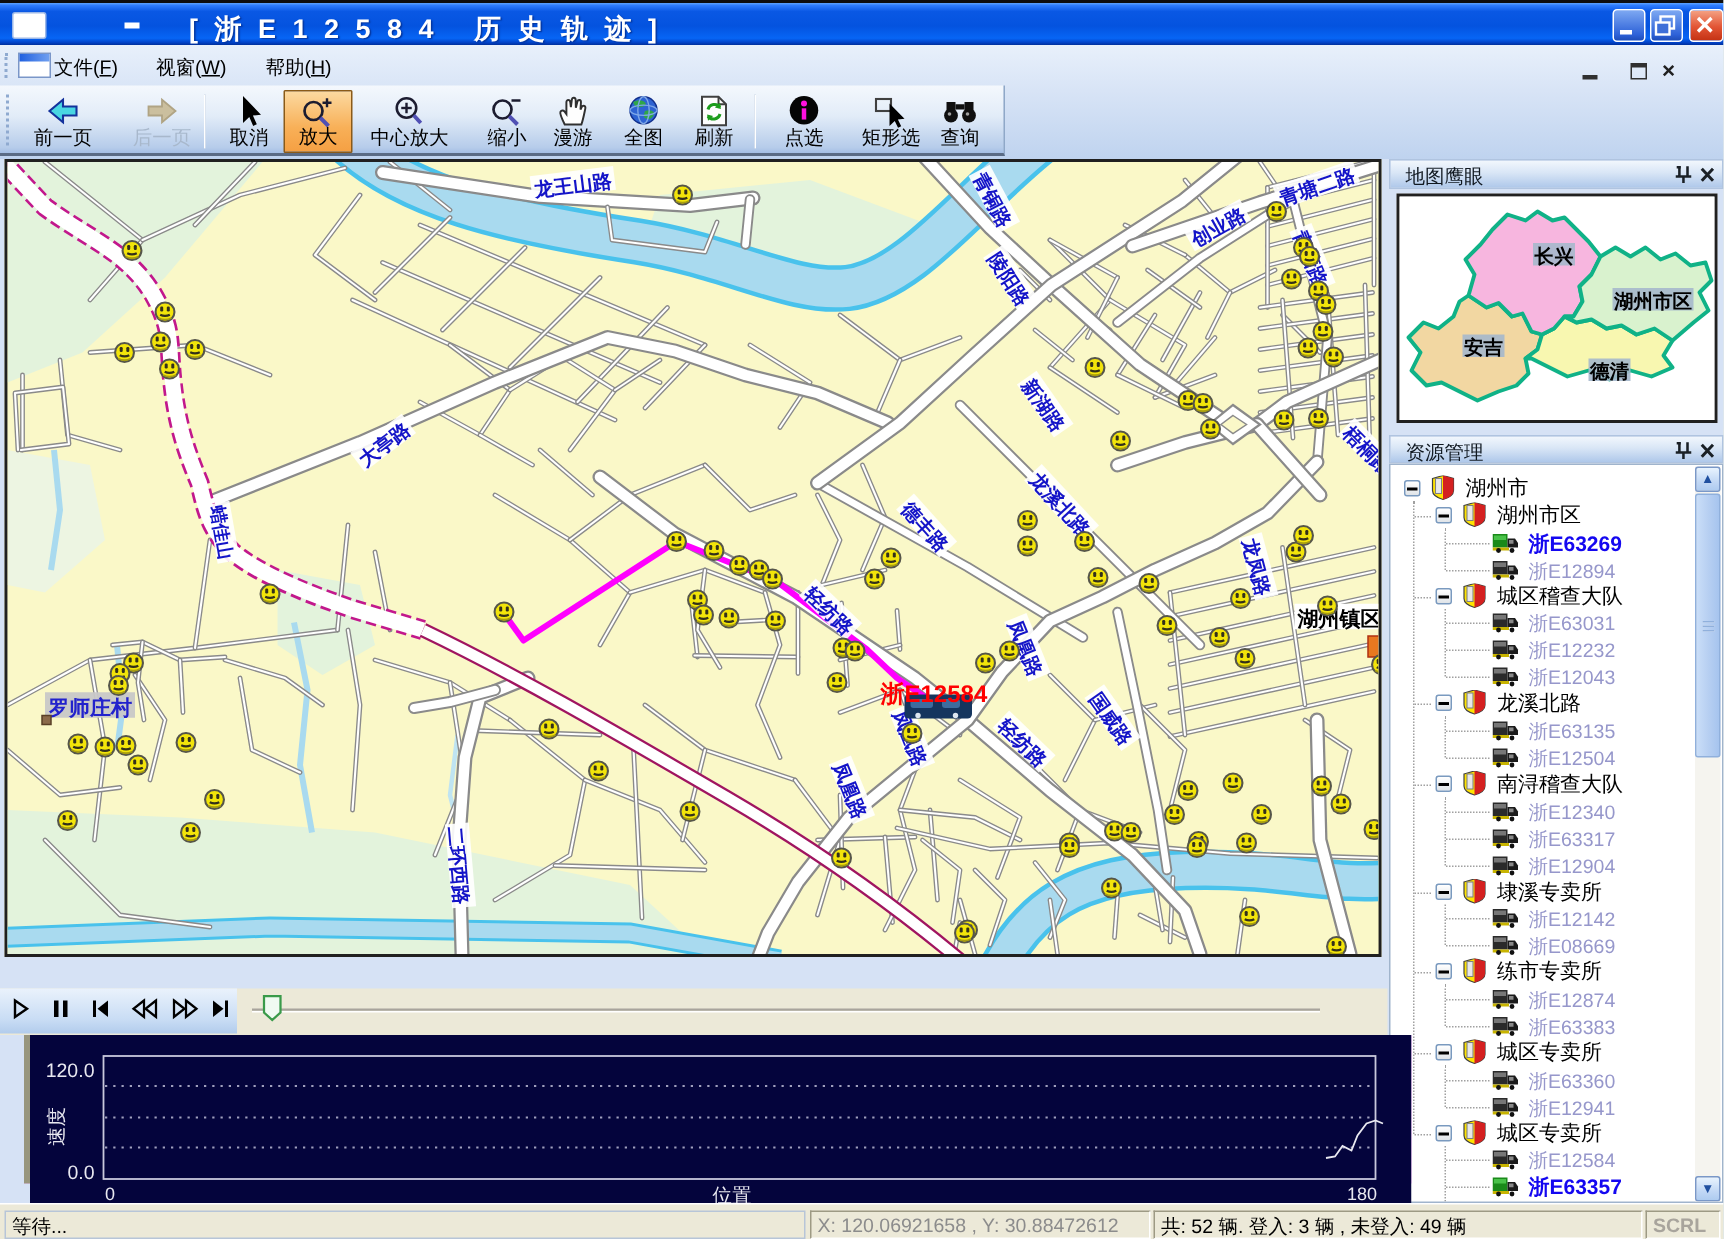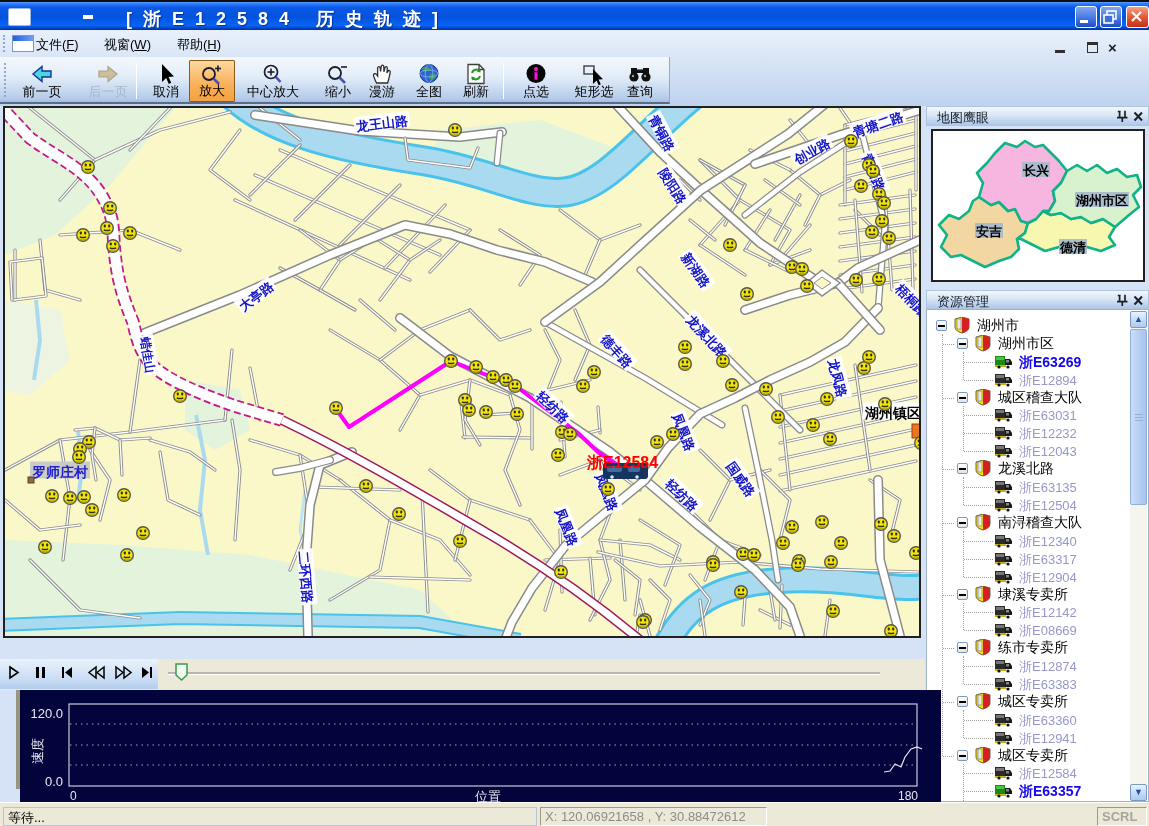--- a/index.html
+++ b/index.html
@@ -1029,16 +1029,17 @@
 <text x="50" y="110" font-size="12" fill="#E8E8F0" font-family="Liberation Sans">0</text>
 <text x="468" y="111" text-anchor="middle" font-size="13" fill="#E8E8F0" font-family="Liberation Sans">位置</text>
 <text x="898" y="110" text-anchor="end" font-size="12" fill="#E8E8F0" font-family="Liberation Sans">180</text>
 <path d="M864,82 L870,81 L875,74 L881,77 L885,67 L891,59 L897,57 L902,59" fill="none" stroke="#E8E8F0" stroke-width="1.2"></path>
 </svg>
 </div>
 
 <div id="statusbar" class="abs">
   <div class="sfield" style="left:3px;width:534px;color:#000;border-color:#B7C5D8 #B7C5D8 #B7C5D8 #B7C5D8">等待...</div>
   <div class="sfield" style="left:540px;width:227px;color:#8C8C8C">X: 120.06921658 , Y: 30.88472612</div>
+  <div class="sfield" style="left:769px;width:326px;color:#000">共: 52 辆. 登入: 3 辆 , 未登入: 49 辆</div>
   <div class="sfield" style="left:1097px;width:50px;color:#A8A49C;font-weight:bold">SCRL</div>
 </div>
 
 </div>
 
 </body></html>

